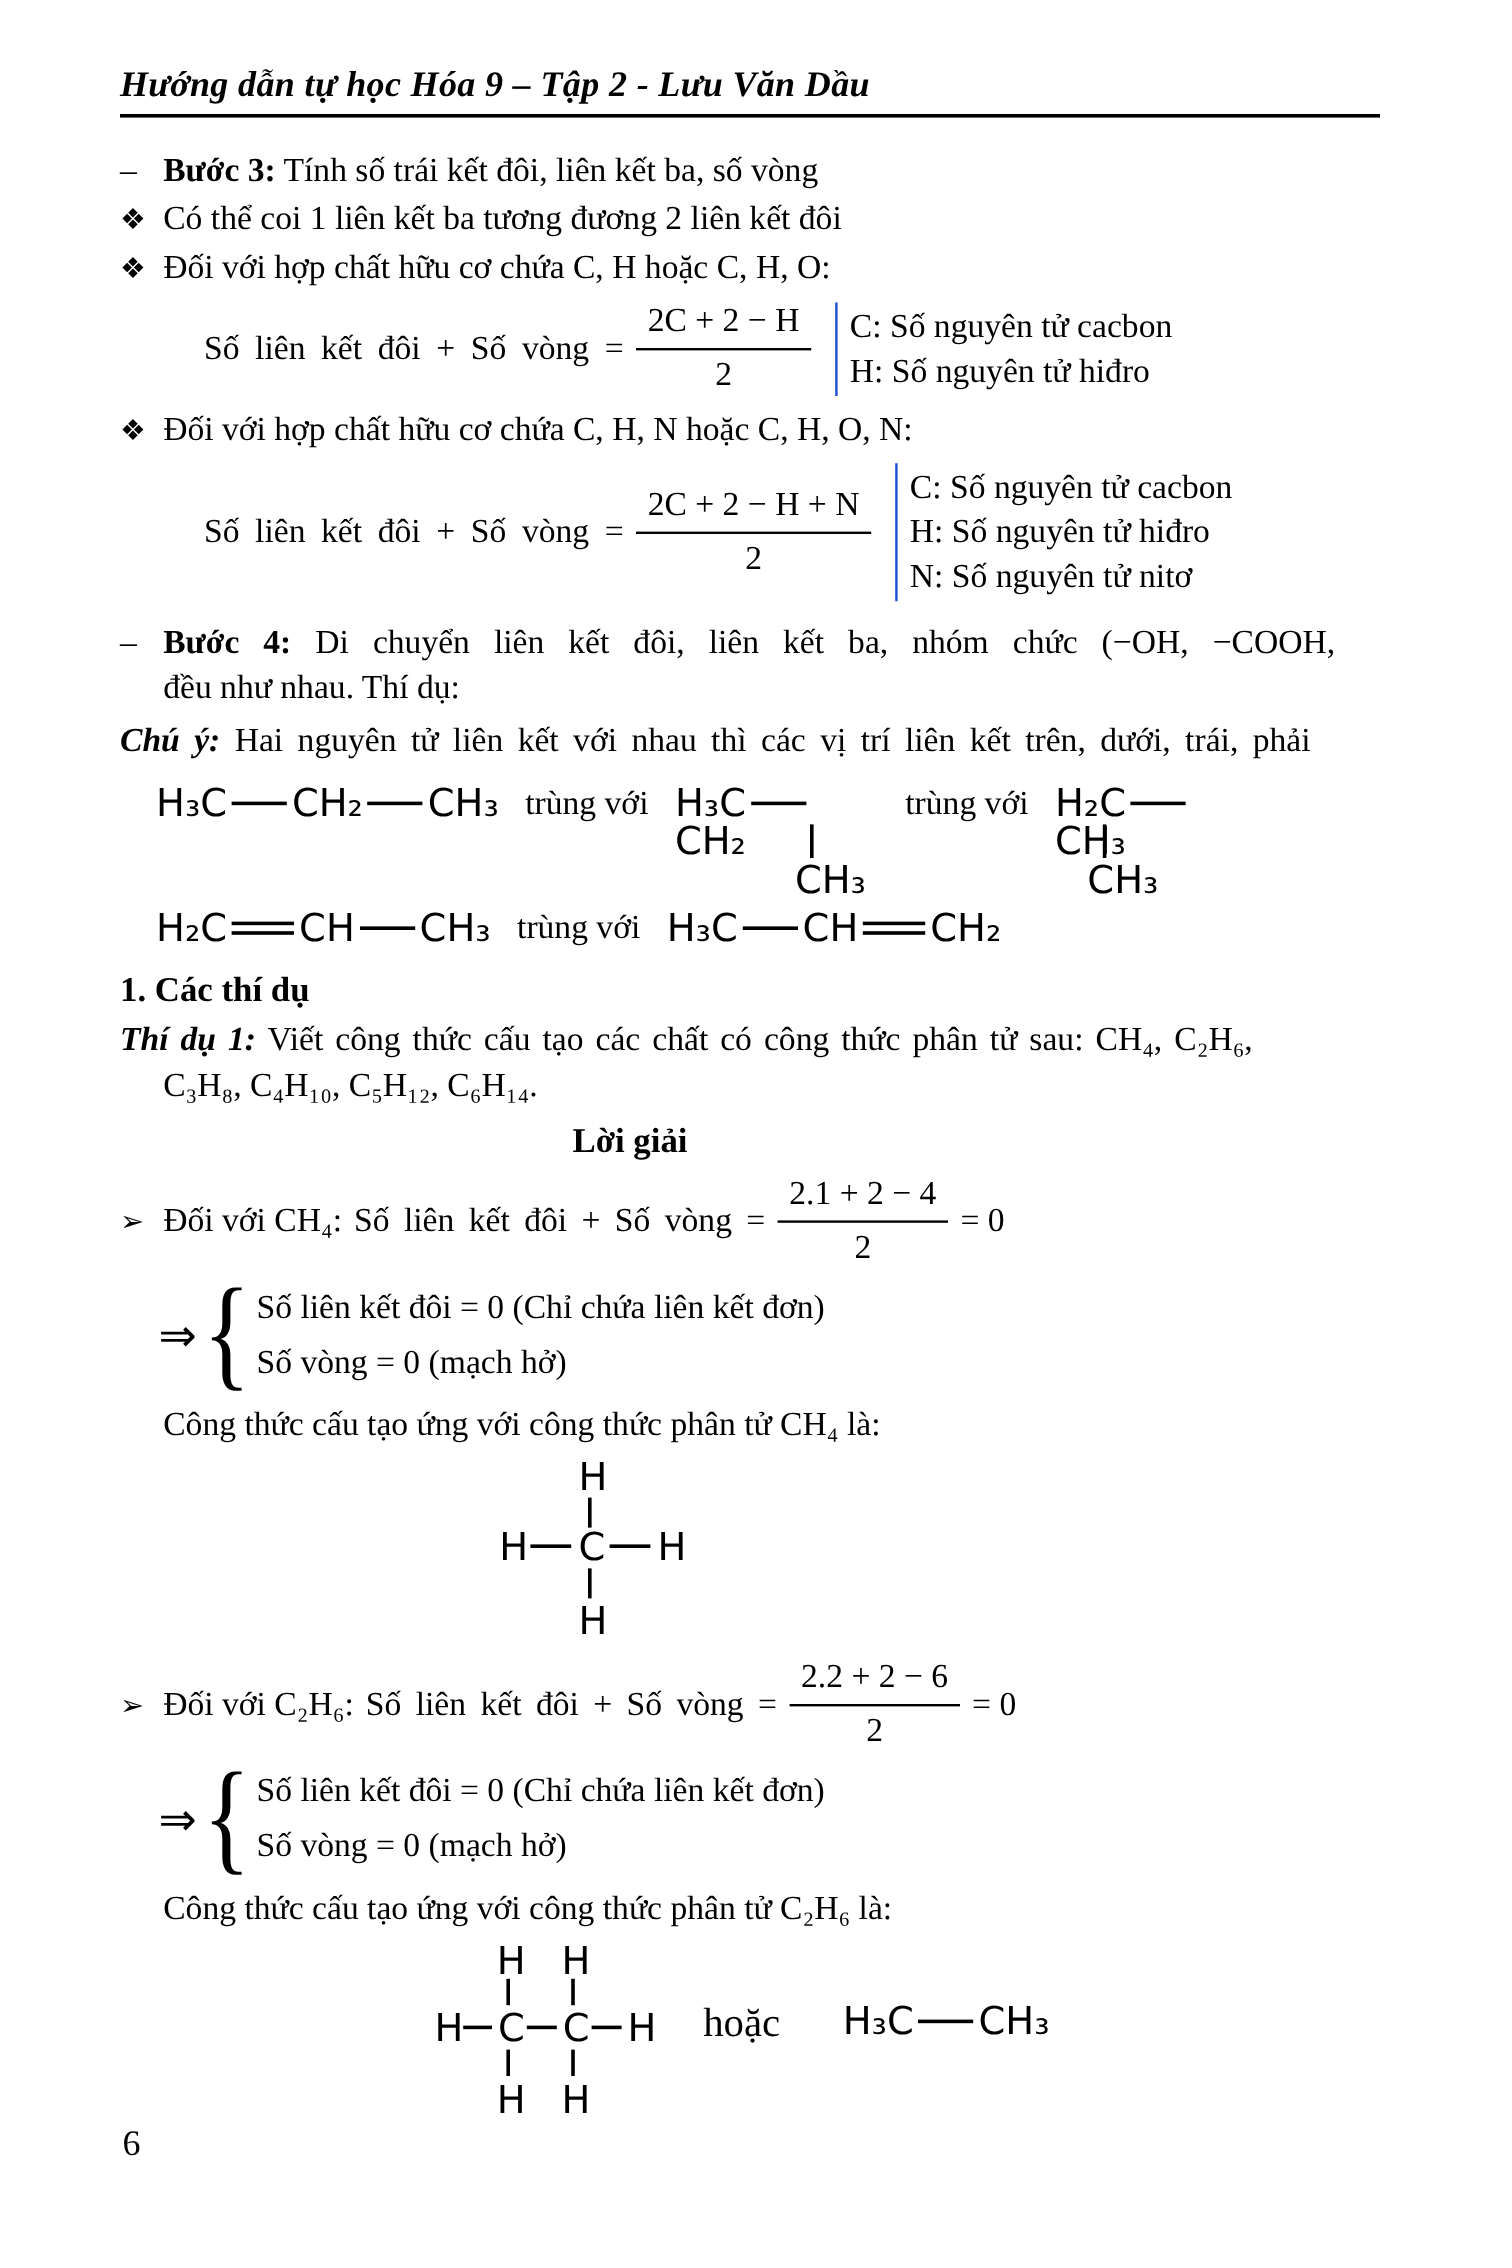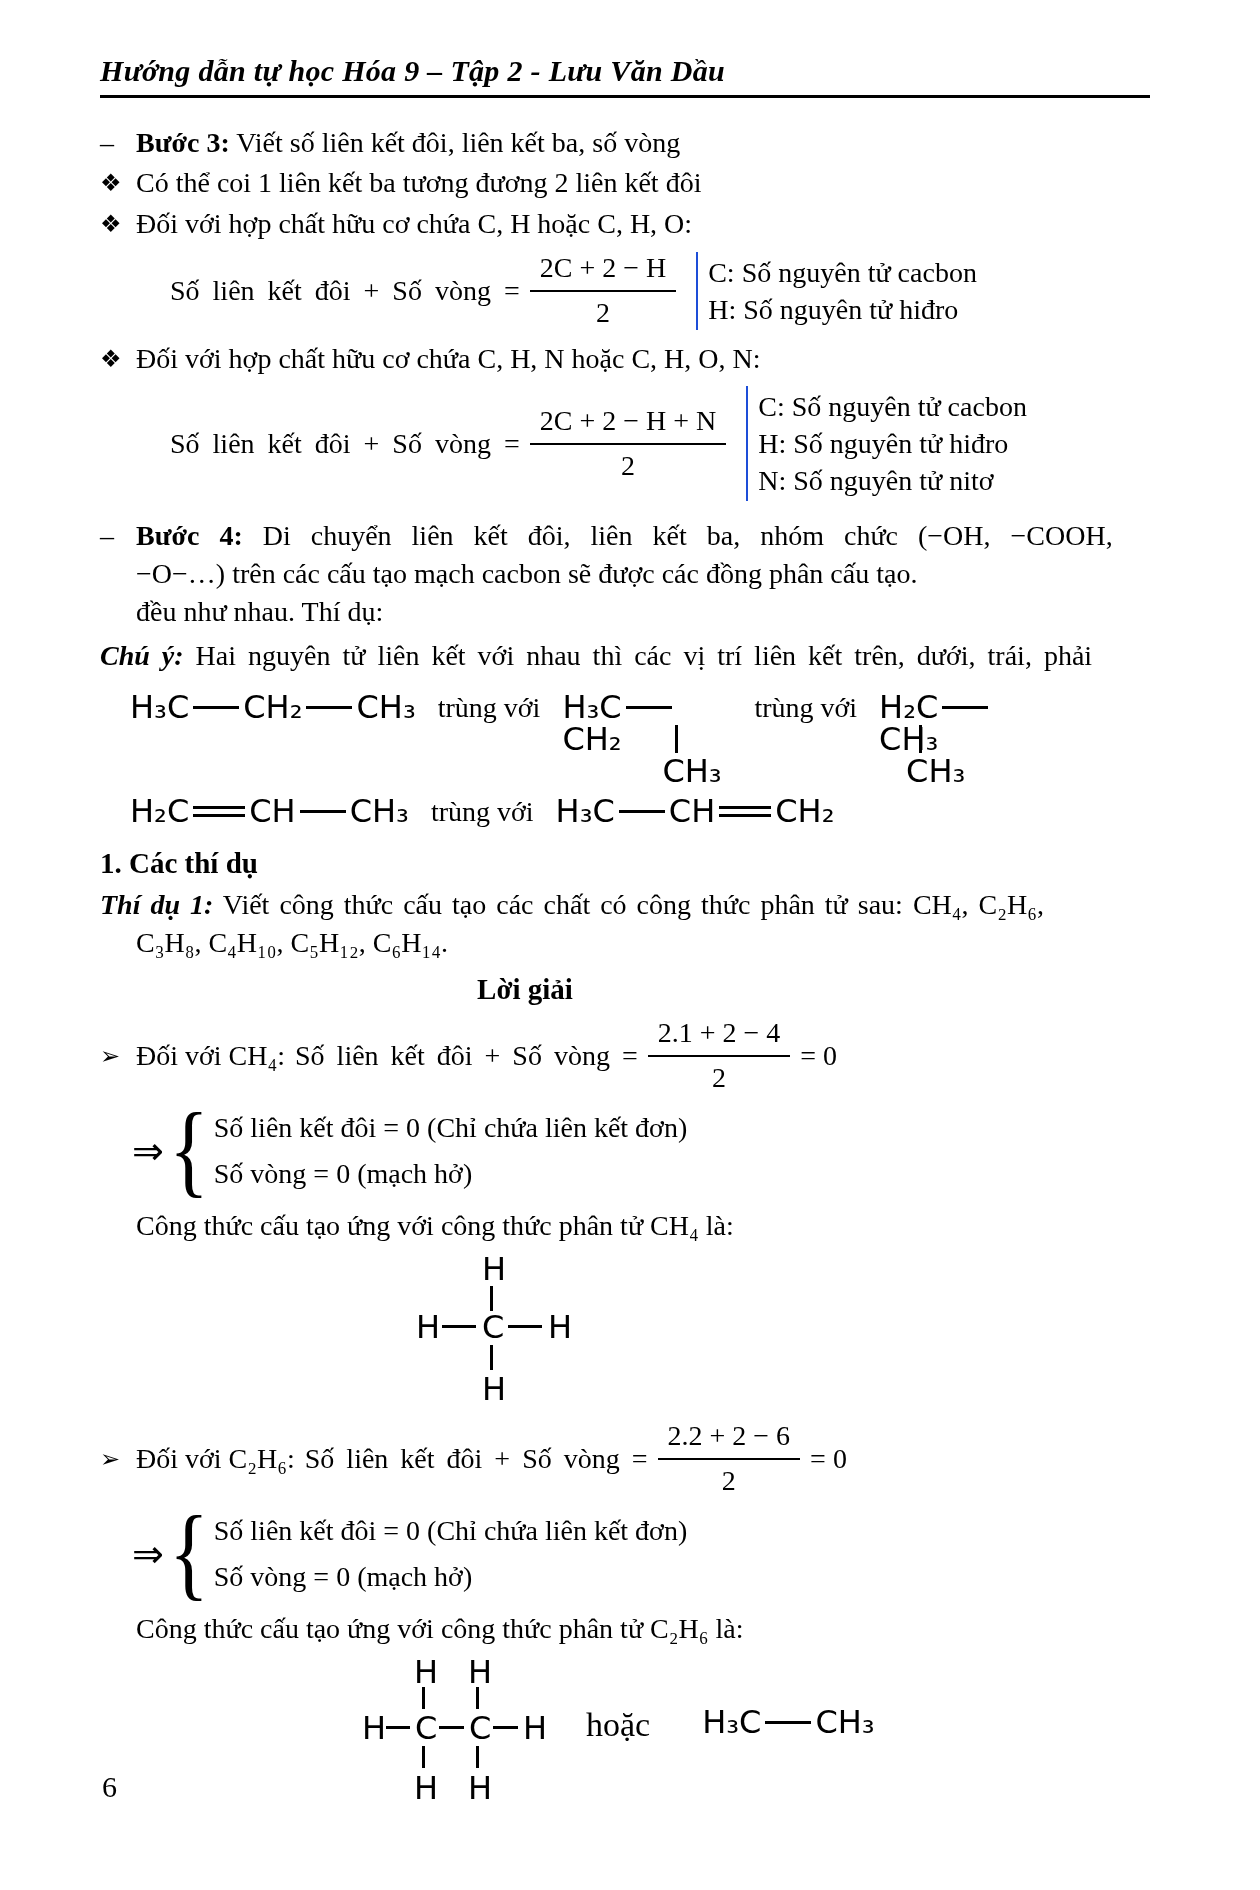--- a/index.html
+++ b/index.html
@@ -41,21 +41,21 @@
 <body>
 
 <div class="page">
 
   <div class="hdr">
     <div class="hdr-title">Hướng dẫn tự học Hóa 9 – Tập 2 - Lưu Văn Dầu</div>
   </div>
 
   <div class="row line" style="margin-top:26px;">
     <span class="bul">–</span>
-    <div><span class="b">Bước 3:</span> <span>Viết số liên kết đôi, liên kết ba, số vòng</span></div>
+    <div><span class="b">Bước 3:</span> <span>Tính số trái kết đôi, liên kết ba, số vòng</span></div>
   </div>
 
   <div class="row line" style="margin-top:2px;">
     <span class="bul glyph">❖</span>
     <div>Có thể coi 1 liên kết ba tương đương 2 liên kết đôi</div>
   </div>
 
   <div class="row line" style="margin-top:3px;">
     <span class="bul glyph">❖</span>
     <div>Đối với hợp chất hữu cơ chứa C, H hoặc C, H, O:</div>
@@ -88,21 +88,20 @@
       <div class="lg-line">C: Số nguyên tử cacbon</div>
       <div class="lg-line">H: Số nguyên tử hiđro</div>
       <div class="lg-line">N: Số nguyên tử nitơ</div>
     </div>
   </div>
 
   <div class="row line" style="margin-top:16px;">
     <span class="bul">–</span>
     <div style="word-spacing:13px;flex:1;"><span class="b">Bước 4:</span> <span>Di chuyển liên kết đôi, liên kết ba, nhóm chức (−OH, −COOH,</span></div>
   </div>
-  <div class="line indent">−O−…) trên các cấu tạo mạch cacbon sẽ được các đồng phân cấu tạo.</div>
 
   <div class="line indent">đều như nhau. Thí dụ:</div>
   <div class="line" style="margin-top:6px;word-spacing:5px;">
     <span class="bi">Chú ý:</span>
     <span>Hai nguyên tử liên kết với nhau thì các vị trí liên kết trên, dưới, trái, phải</span>
   </div>
 
   <div class="row" style="margin:16px 0 0 30px;height:102px;">
     <div class="chem">
       <span>H₃C</span><span class="hb"></span><span>CH₂</span><span class="hb"></span><span>CH₃</span>

